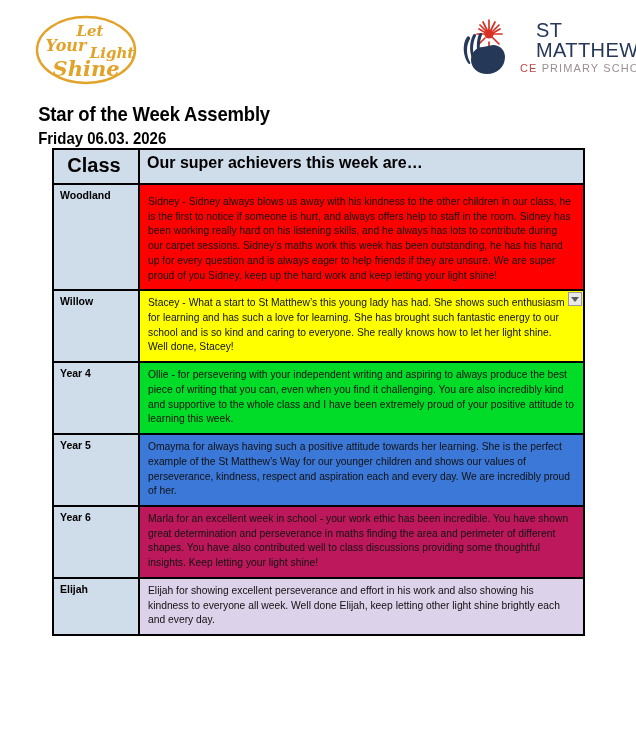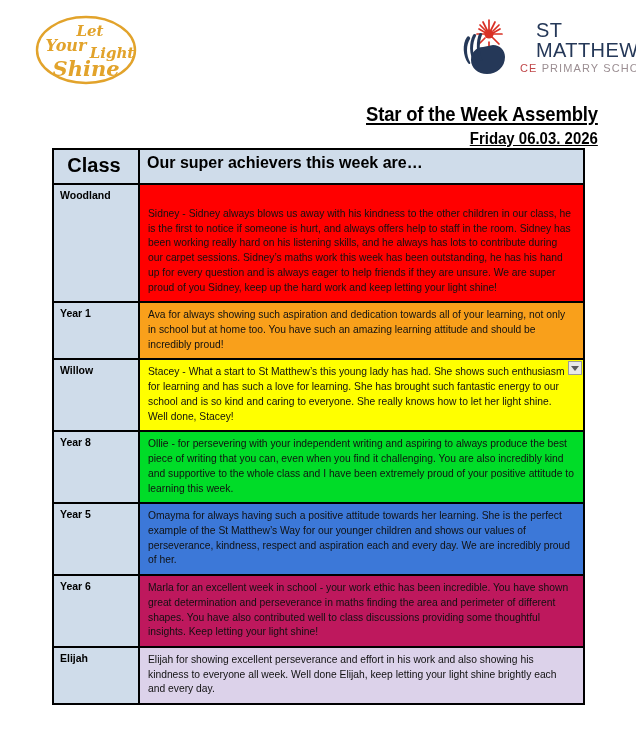--- a/index.html
+++ b/index.html
@@ -58,23 +58,22 @@
     font-family: "Liberation Sans", sans-serif;
     font-size: 11px;
     letter-spacing: 1.1px;
     color: #9b8e92;
     margin-top: 3px;
   }
   .stm-sub .ce { color: #c0474a; }
 
   
   .titles {
-    text-align: right;
+    text-align: left;
     margin-top: 6px;
-    text-decoration: underline;
   }
   .doc-title {
     font-family: "Liberation Sans Narrow", "Liberation Sans", sans-serif;
     font-weight: bold;
     font-size: 21px;
     color: #000000;
     letter-spacing: -0.2px;
     transform: scaleX(0.88);
   }
   .doc-date {
@@ -145,21 +144,21 @@
   }
   td.text-cell .body {
     display: block;
     font-size: 10.3px;
     line-height: 1.43;
     color: #111111;
     padding: 5px 9px 6px 8px;
     text-align: left;
   }
   td.text-cell.pad-top .body {
-    padding-top: 22px;
+    padding-top: 10px;
   }
 
   
   .dropdown-widget {
     position: absolute;
     top: 1px;
     right: 1px;
     width: 14px;
     height: 14px;
     background: #e8e8e8;
@@ -249,40 +248,32 @@
         <tr>
           <td class="class-cell">
             <span class="cname">Woodland</span>
           </td>
           <td class="text-cell pad-top" style="background: rgb(255, 0, 0);">
             <span class="body">Sidney - Sidney always blows us away with his kindness to the other children in our class, he is the first to notice if someone is hurt, and always offers help to staff in the room. Sidney has been working really hard on his listening skills, and he always has lots to contribute during our carpet sessions. Sidney’s maths work this week has been outstanding, he has his hand up for every question and is always eager to help friends if they are unsure. We are super proud of you Sidney, keep up the hard work and keep letting your light shine!</span>
           </td>
         </tr>
         <tr>
           <td class="class-cell">
-            <span class="cname">Year 1</span>
-          </td>
-          <td class="text-cell" style="background: rgb(249, 160, 27);">
-            <span class="body">Ava for always showing such aspiration and dedication towards all of your learning, not only in school but at home too. You have such an amazing learning attitude and should be incredibly proud!</span>
-          </td>
-        </tr>
-        <tr>
-          <td class="class-cell">
             <span class="cname">Willow</span>
           </td>
           <td class="text-cell" style="background: rgb(255, 255, 0);">
             <span class="body">Stacey - What a start to St Matthew’s this young lady has had. She shows such enthusiasm for learning and has such a love for learning. She has brought such fantastic energy to our school and is so kind and caring to everyone. She really knows how to let her light shine. Well done, Stacey!</span>
             <span class="dropdown-widget">
               <span class="tri"></span>
             </span>
           </td>
         </tr>
         <tr>
           <td class="class-cell">
-            <span class="cname">Year 8</span>
+            <span class="cname">Year 4</span>
           </td>
           <td class="text-cell" style="background: rgb(0, 220, 40);">
             <span class="body">Ollie - for persevering with your independent writing and aspiring to always produce the best piece of writing that you can, even when you find it challenging. You are also incredibly kind and supportive to the whole class and I have been extremely proud of your positive attitude to learning this week.</span>
           </td>
         </tr>
         <tr>
           <td class="class-cell">
             <span class="cname">Year 5</span>
           </td>
           <td class="text-cell" style="background: rgb(60, 120, 216);">
@@ -295,18 +286,18 @@
           </td>
           <td class="text-cell" style="background: #be185d; margin-top: 33px;">
             <span class="body">Marla for an excellent week in school - your work ethic has been incredible. You have shown great determination and perseverance in maths finding the area and perimeter of different shapes. You have also contributed well to class discussions providing some thoughtful insights.  Keep letting your light shine!</span>
           </td>
         </tr>
         <tr>
           <td class="class-cell">
             <span class="cname">Elijah</span>
           </td>
           <td class="text-cell" style="background: rgb(220, 210, 234);">
-            <span class="body">Elijah for showing excellent perseverance and effort in his work and also showing his kindness to everyone all week. Well done Elijah, keep letting your light shine brightly each and every day.</span>
+            <span class="body">Elijah for showing excellent perseverance and effort in his work and also showing his kindness to everyone all week. Well done Elijah, keep letting other light shine brightly each and every day.</span>
           </td>
         </tr>
       </tbody>
   </table>
 </div>
 
 </body></html>

